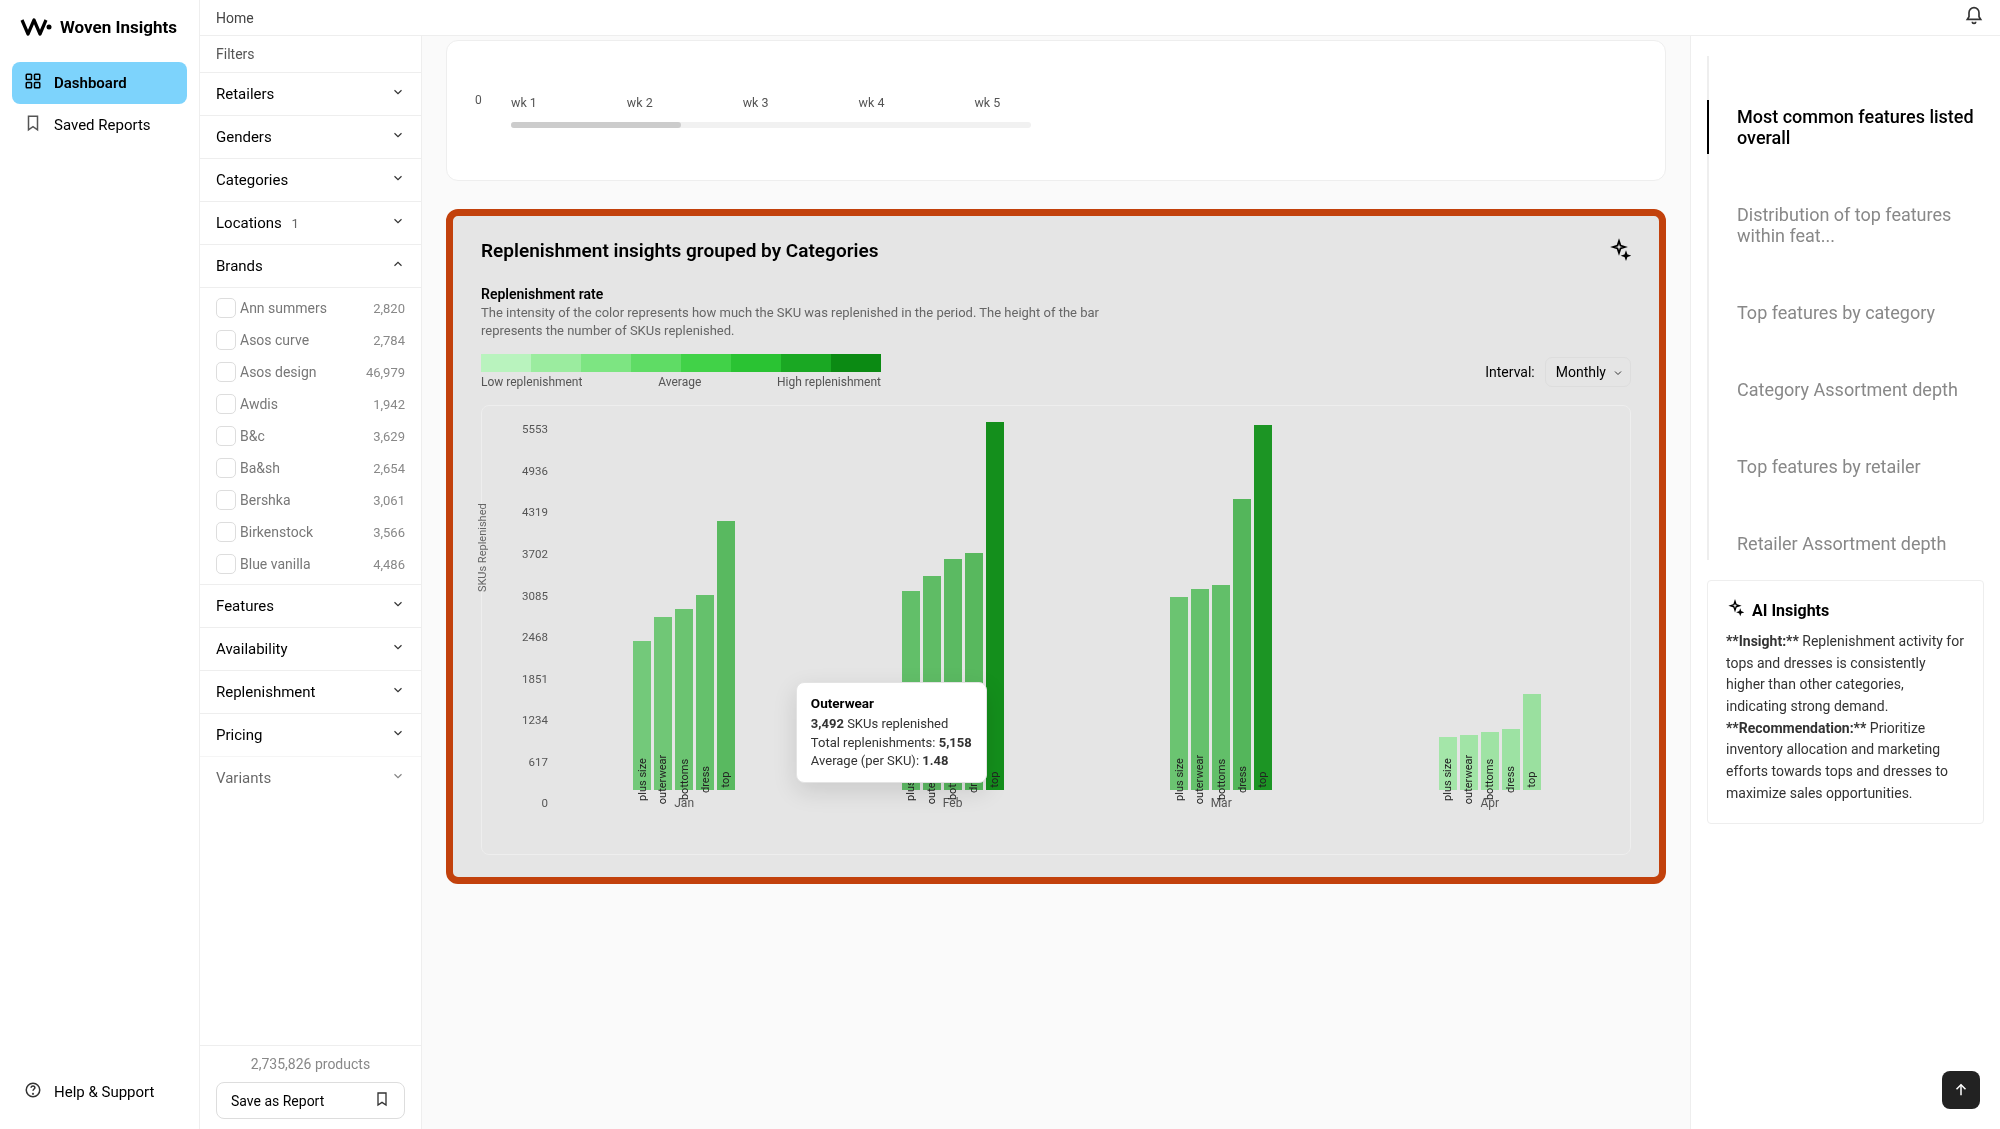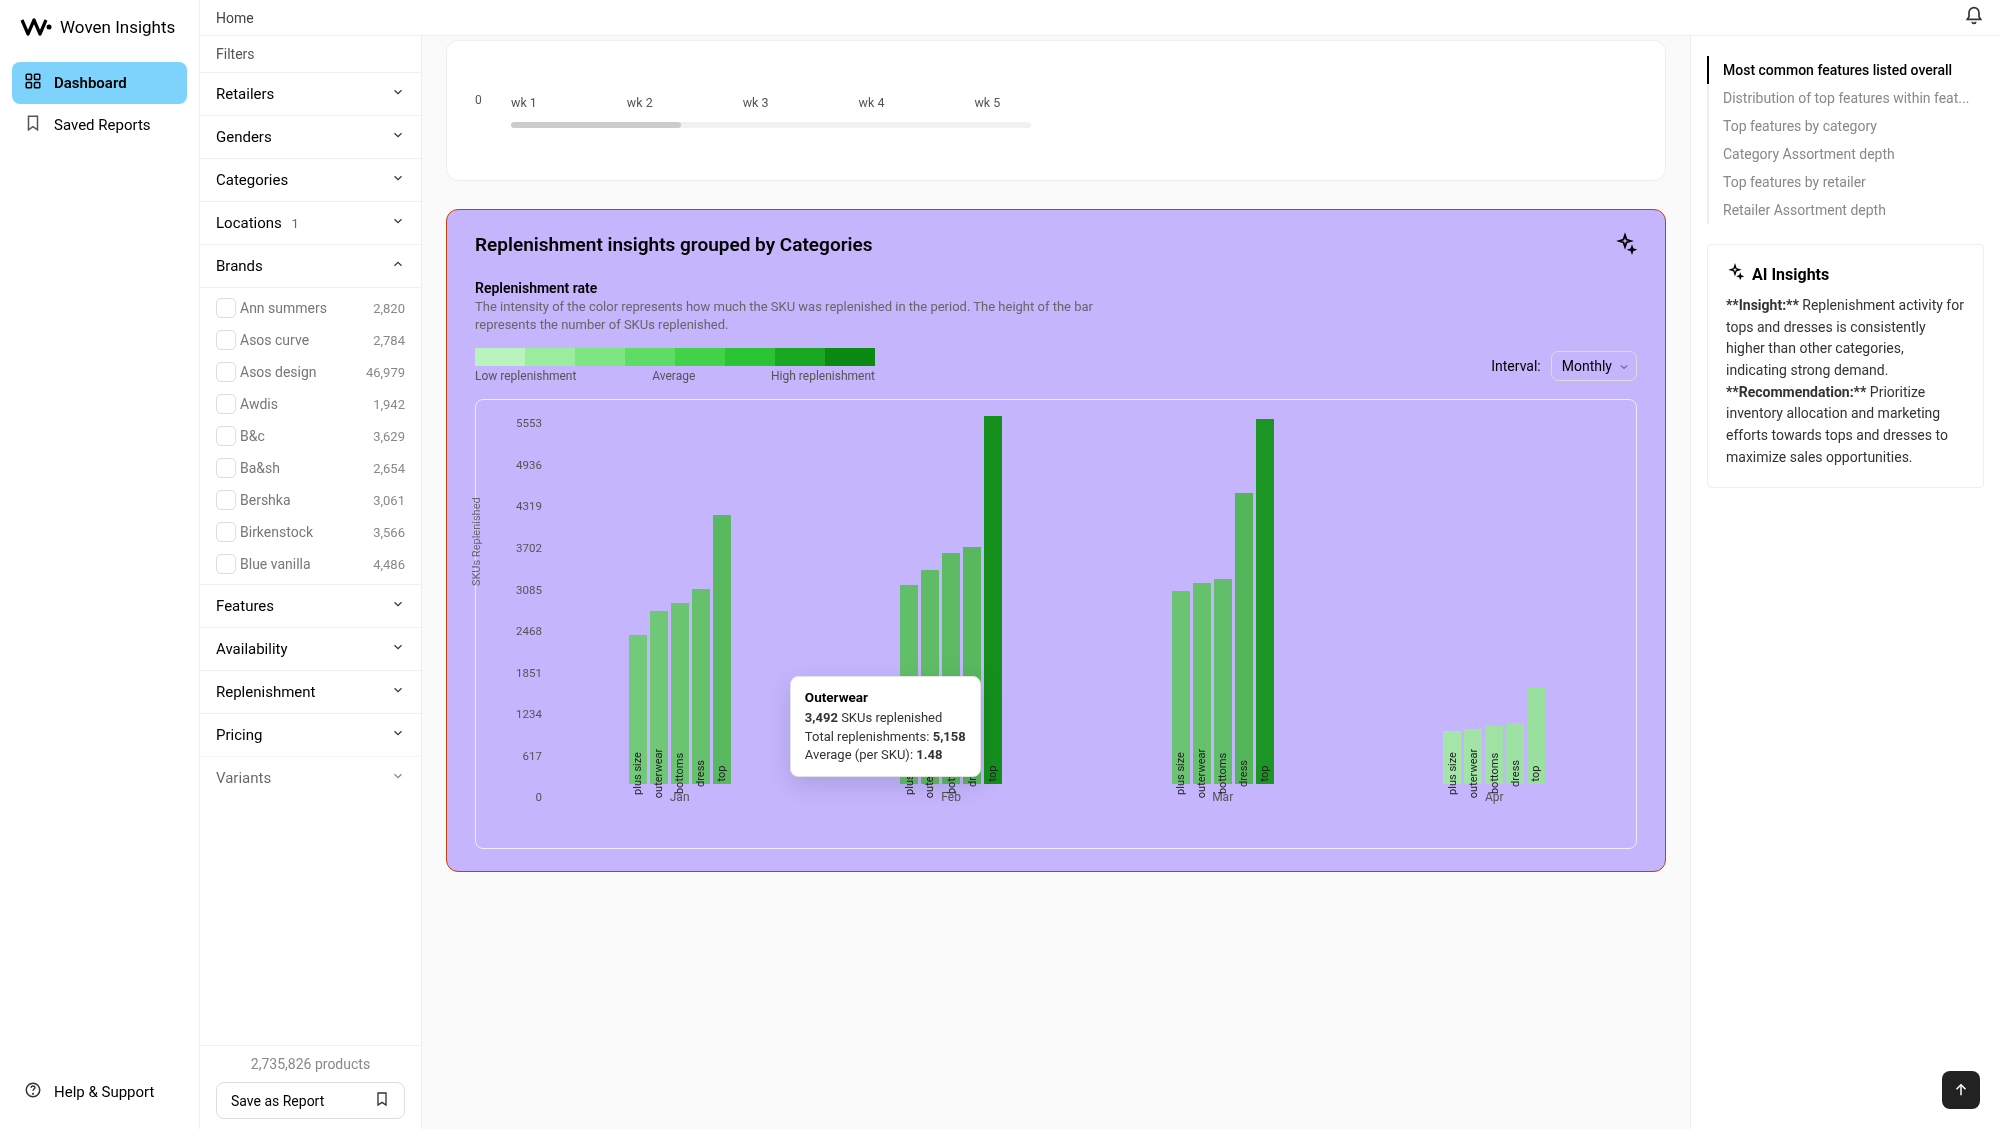--- a/index.html
+++ b/index.html
@@ -4,21 +4,21 @@
 <style>
 * { margin: 0; padding: 0; box-sizing: border-box; font-family: -apple-system, BlinkMacSystemFont, "Segoe UI", Roboto, sans-serif; }
 body { background: #fff; color: #000; overflow: hidden; }
 
 .app { display: flex; height: 100vh; }
 
 
 .nav { width: 200px; border-right: 1px solid #eee; padding: 16px 12px; display: flex; flex-direction: column; }
 .logo { display: flex; align-items: center; gap: 8px; margin-bottom: 24px; padding: 0 8px; }
 .logo-icon { width: 32px; height: 22px; }
-.logo-text { font-weight: 400; font-size: 17px; }
+.logo-text { font-weight: 700; font-size: 17px; }
 .nav-item { display: flex; align-items: center; gap: 12px; padding: 10px 12px; border-radius: 8px; cursor: pointer; font-size: 15px; }
 .nav-item.active { background: #7dd3fc; font-weight: 600; }
 .nav-spacer { flex: 1; }
 .help { display: flex; align-items: center; gap: 12px; padding: 10px 12px; font-size: 15px; cursor: pointer; }
 
 
 .topbar { height: 36px; display: flex; align-items: center; padding: 0 16px; border-bottom: 1px solid #eee; }
 .topbar-left { font-size: 14px; color: #444; }
 .topbar-spacer { flex: 1; }
 
@@ -43,21 +43,21 @@
 
 
 .mini-card { background: #fff; border: 1px solid #eee; border-radius: 12px; padding: 10px 28px 24px; margin-bottom: 28px; position: relative; }
 .mini-row { display: flex; align-items: flex-end; gap: 90px; padding-left: 36px; }
 .mini-zero { position: absolute; left: 20px; top: 0; font-size: 12px; color: #555; }
 .mini-tick { font-size: 12.5px; color: #555; }
 .mini-scroll { margin-top: 12px; height: 6px; background: #f1f1f1; border-radius: 3px; position: relative; width: 520px; margin-left: 36px; }
 .mini-thumb { position: absolute; left: 0; width: 170px; height: 6px; background: #ccc; border-radius: 3px; }
 
 
-.card { background: #c4b5fd; border: 1px solid #c2410c; border-radius: 12px; padding: 22px 28px; }
+.card { background: #e5e5e5; border: 7px solid #c2410c; border-radius: 12px; padding: 22px 28px; }
 .card-header { display: flex; justify-content: space-between; align-items: center; margin-bottom: 24px; }
 .card-title { font-size: 19px; font-weight: 600; }
 .sparkle-btn { width: 24px; height: 24px; cursor: pointer; }
 
 .rate-title { font-weight: 600; font-size: 14px; }
 .rate-desc { font-size: 13px; color: #666; margin-top: 2px; max-width: 640px; line-height: 1.4; }
 
 .legend-row { display: flex; align-items: center; justify-content: space-between; margin-top: 14px; }
 .gradient-wrap { }
 .gradient { width: 400px; height: 18px; display: flex; }
@@ -79,21 +79,21 @@
 .month-label { margin-top: 6px; font-size: 12px; color: #555; }
 
 .tooltip { position: absolute; background: #fff; border: 1px solid #e3e3e3; box-shadow: 0 8px 24px rgba(0,0,0,0.12); border-radius: 8px; padding: 12px 14px; font-size: 13.5px; z-index: 10; }
 .tooltip .tt-title { font-weight: 700; margin-bottom: 4px; }
 .tooltip .tt-row { font-size: 13px; color: #333; line-height: 1.4; }
 .tooltip .tt-row b { font-weight: 700; }
 
 
 .right { width: 310px; padding: 20px 16px; border-left: 1px solid #eee; display: flex; flex-direction: column; gap: 20px; }
 .toc { border-left: 2px solid #eee; }
-.toc-item { padding: 6px 0 6px 14px; font-size: 14px; color: #888; cursor: pointer; border-left: 2px solid transparent; margin-left: -2px; }
+.toc-item { padding: 6px 0 6px 28px; font-size: 18px; color: #888; cursor: pointer; border-left: 2px solid transparent; margin-left: -2px; margin-top: 44px; }
 .toc-item.active { color: #000; border-left-color: #000; font-weight: 500; }
 
 .ai-card { border: 1px solid #eee; border-radius: 4px; padding: 18px; }
 .ai-header { display: flex; align-items: center; gap: 8px; font-weight: 700; font-size: 16px; margin-bottom: 10px; }
 .ai-body { font-size: 14px; line-height: 1.55; color: #333; }
 .ai-body b { font-weight: 700; }
 
 
 .fab { position: fixed; right: 20px; bottom: 20px; width: 38px; height: 38px; background: #222; border-radius: 8px; display: flex; align-items: center; justify-content: center; cursor: pointer; }
 .fab svg { stroke: #fff; }

